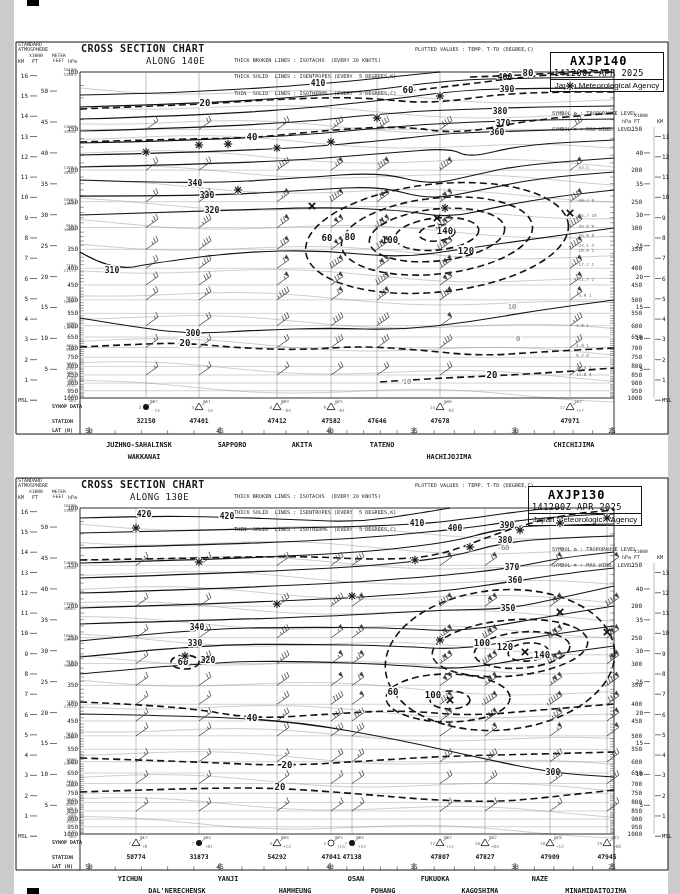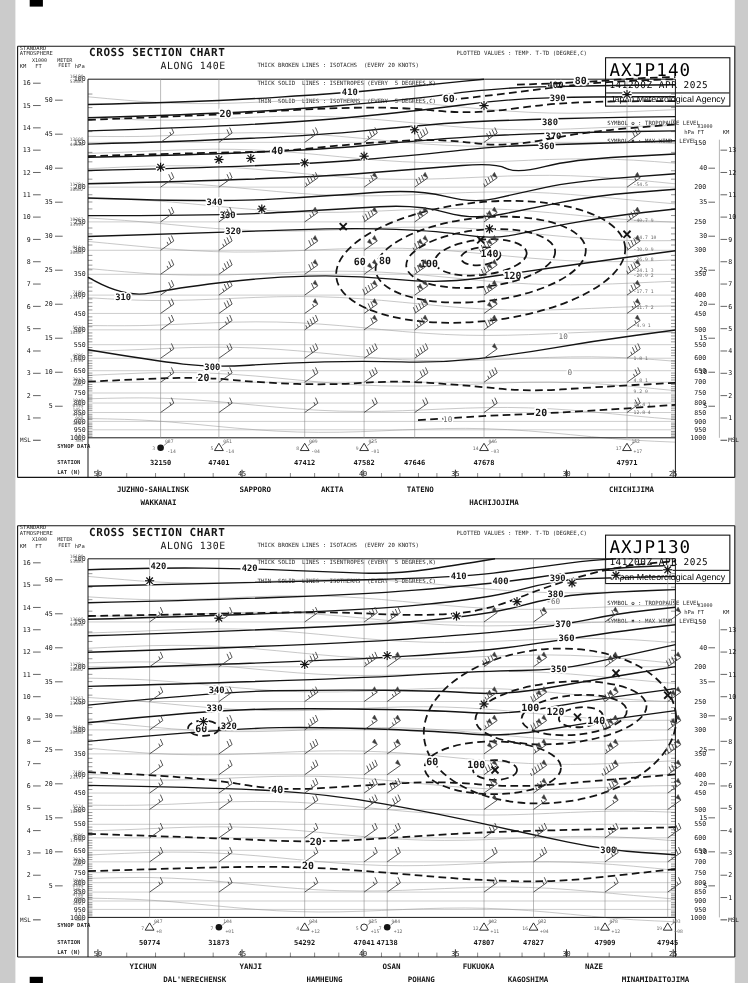--- a/index.html
+++ b/index.html
@@ -12,21 +12,21 @@
   .paper{position:absolute;left:14px;top:0;width:654px;height:894px;background:#ffffff;}
   .t{position:absolute;white-space:pre;color:#141414;line-height:1.05;}
   .b{font-weight:bold;}
   .title{font-size:10px;font-weight:bold;letter-spacing:0.5px;text-align:right;}
   .sub{font-size:9px;font-weight:normal;letter-spacing:0.5px;}
   .leg{font-size:5.2px;color:#2a2a2a;}
   .note{font-size:5.2px;color:#2a2a2a;}
   .tiny{font-size:4.6px;color:#2a2a2a;}
   .std{font-size:5px;color:#2a2a2a;}
   .idbox{position:absolute;border:1px solid #141414;background:#fff;}
-  .idbox .pid{font-size:16px;font-weight:normal;letter-spacing:1px;padding:1px 3px 0 3px;}
+  .idbox .pid{font-size:12px;font-weight:bold;letter-spacing:1px;padding:1px 3px 0 3px;margin-left:16px;}
   .idbox .dt{font-size:8.5px;letter-spacing:0.5px;padding:0 3px 1px 3px;}
   .idbox .ag{border-top:1px solid #141414;font-family:"Liberation Sans",sans-serif;
              font-size:8px;text-align:center;padding:1px 2px;}
   .symleg{font-size:5.2px;color:#2a2a2a;}
   .punch{position:absolute;left:13px;width:12px;height:6px;background:#000;}
   svg{position:absolute;left:0;top:0;overflow:visible;}
   svg text{font-family:"DejaVu Sans Mono",monospace;}
 </style>
 </head>
 <body>
@@ -65,28 +65,28 @@
 <div class="t tiny" style="left:634px;top:114px;">X1000</div>
 <div class="t std" style="left:622px;top:119px;">hPa FT</div>
 <div class="t std" style="left:657px;top:119px;">KM</div>
 
 <div class="t std b" style="left:52px;top:404px;">SYNOP DATA</div>
 <div class="t std b" style="left:52px;top:419px;">STATION</div>
 <div class="t std b" style="left:52px;top:428px;">LAT (N)</div>
 
 <div class="t std" style="left:18px;top:478px;"><span>STANDARD</span><br><span>ATMOSPHERE</span></div>
 <div class="t title" style="left:81px;top:480px;">CROSS SECTION CHART</div>
-<div class="t sub" style="left:146px;top:493px;">ALONG 130E</div>
+<div class="t sub" style="left:130px;top:493px;">ALONG 130E</div>
 <div class="t leg" style="left:234px;top:483px;">
   <div>THICK BROKEN LINES : ISOTACHS  (EVERY 20 KNOTS)</div>
   <div>THICK SOLID  LINES : ISENTROPES (EVERY  5 DEGREES,K)</div>
   <div>THIN  SOLID  LINES : ISOTHERMS  (EVERY  5 DEGREES,C)</div>
 </div>
 <div class="t note" style="left:415px;top:483px;">PLOTTED VALUES : TEMP. T-TD (DEGREE,C)</div>
-<div class="idbox" style="left:550px;top:486px;width:112px;">
+<div class="idbox" style="left:528px;top:486px;width:112px;">
   <div class="pid">AXJP130</div>
   <div class="dt">141200Z APR 2025</div>
   <div class="ag">Japan Meteorological Agency</div>
 </div>
 <div class="t symleg" style="left:552px;top:536px;">
   <div>SYMBOL ✿ : TROPOPAUSE LEVEL</div>
   <div>SYMBOL ✖ : MAX WIND  LEVEL</div>
 </div>
 
 <div class="t std" style="left:18px;top:495px;">KM</div>

